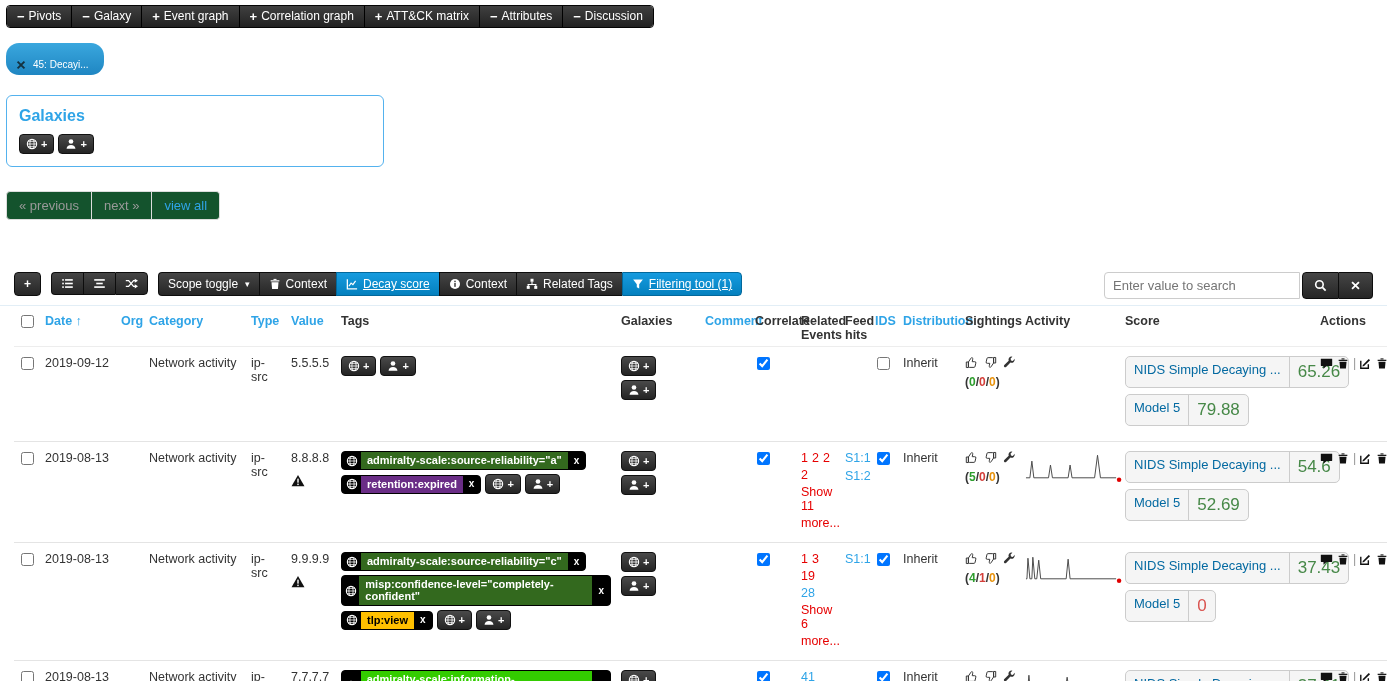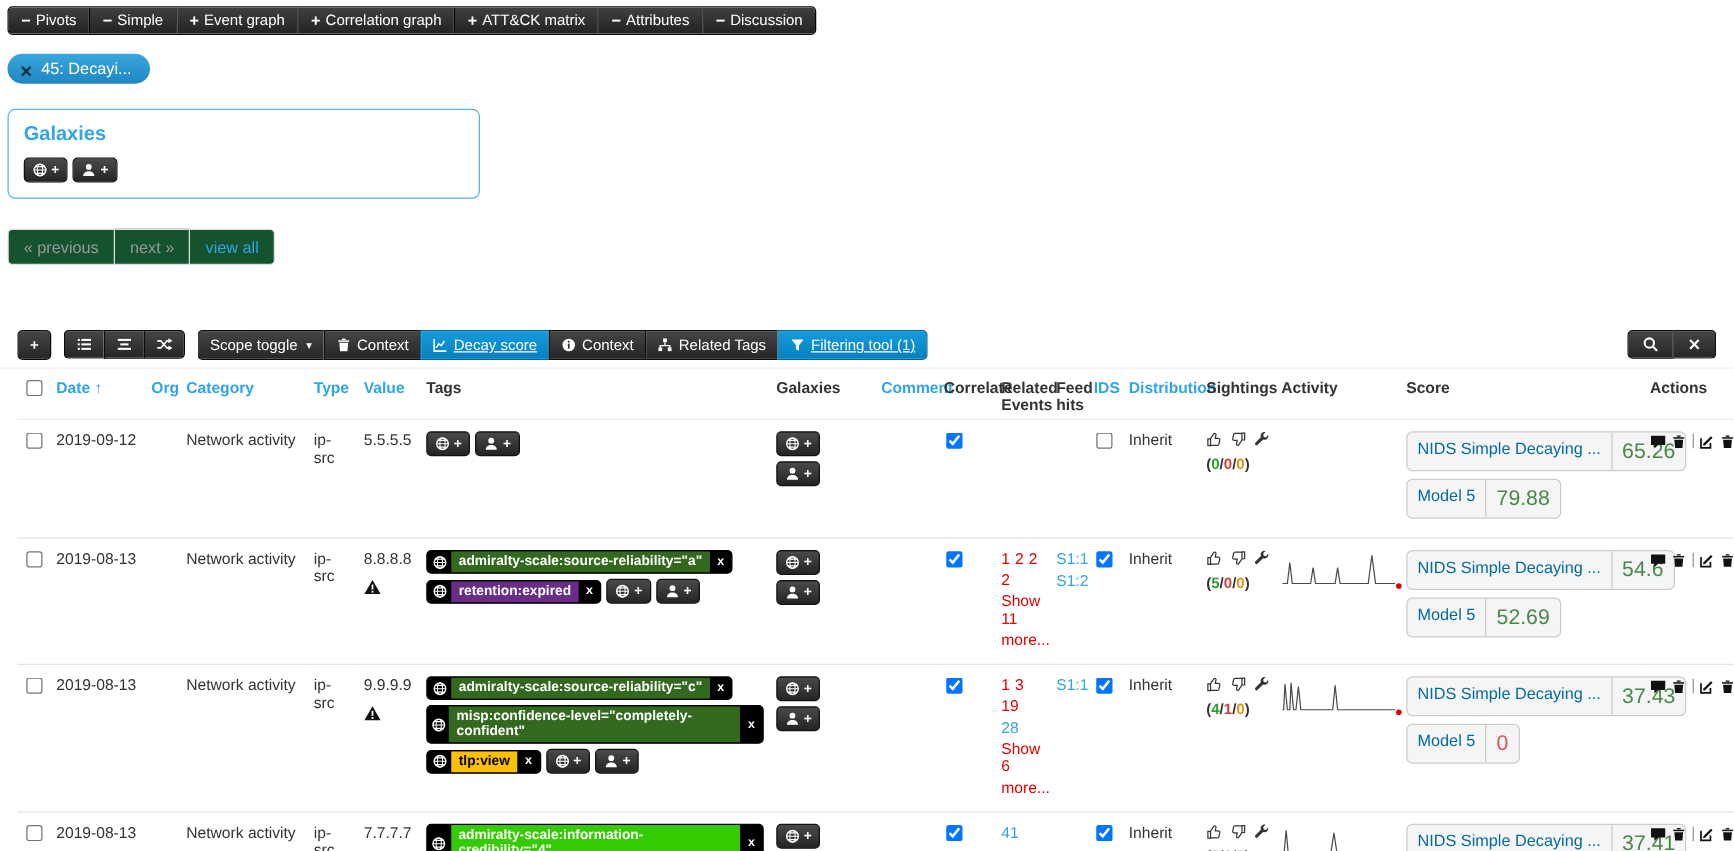--- a/index.html
+++ b/index.html
@@ -6,21 +6,21 @@
   body{width:1387px;height:681px;overflow:hidden;font-family:"Liberation Sans",sans-serif;color:#333;font-size:13px;position:relative;}
 
   
   .navbar{display:inline-flex;margin:5px 0 0 6px;border-radius:4px;overflow:hidden;border:1px solid #050505;}
   .navtab{display:flex;align-items:center;gap:4px;padding:3px 10px 4px;background:linear-gradient(#404040,#222);color:#fff;font-size:12px;border-right:1px solid #000;cursor:pointer;white-space:nowrap;}
   .navtab:last-child{border-right:none;}
   .navtab .pfx{font-weight:bold;font-size:13px;line-height:1;}
 
   
   .pillrow{margin:15px 0 0 6px;}
-  .pill{display:inline-flex;align-items:flex-end;gap:7px;background:linear-gradient(#3aa7de,#1f86c2);color:#fff;border-radius:13px;padding:4px 15px 5px 10px;font-size:13px;cursor:pointer;}
+  .pill{display:inline-flex;align-items:center;gap:7px;background:linear-gradient(#3aa7de,#1f86c2);color:#fff;border-radius:13px;padding:16px 15px 5px 10px;font-size:10px;cursor:pointer;}
   .pill .icon{color:#14313f;}
 
   
   .gpanel{margin:20px 0 0 6px;width:352px;border:1px solid #54b2ee;border-radius:6px;padding:8px 12px 12px;}
   .gpanel h4{margin:3px 0 9px;color:#2fa4e7;font-size:16px;font-weight:bold;}
   .gbtns{display:flex;gap:4px;}
 
   
   .pager{margin:24px 0 0 6px;display:inline-flex;}
   .pg{border:1px solid #ddd;padding:6px 12px;font-size:13px;background:#14532d;cursor:pointer;}
@@ -102,21 +102,21 @@
 
 
 
 <div class="navbar">
     <div class="navtab">
       <span class="pfx">−</span>
       <span>Pivots</span>
     </div>
     <div class="navtab">
       <span class="pfx">−</span>
-      <span>Simple</span>
+      <span>Galaxy</span>
     </div>
     <div class="navtab">
       <span class="pfx">+</span>
       <span>Event graph</span>
     </div>
     <div class="navtab">
       <span class="pfx">+</span>
       <span>Correlation graph</span>
     </div>
     <div class="navtab">
@@ -263,20 +263,21 @@
     <span class="tbtn active">
         <span class="icon">
           <svg viewBox="0 0 16 16" width="12" height="12">
             <path d="M1.5 2h13L9.6 8.3V14l-3.2-1.6V8.3z" fill="currentColor"></path>
           </svg>
         </span>
         <span>Filtering tool (1)</span>
       </span>
   </div>
   <div class="searchwrap">
+    <input class="search" type="text" placeholder="Enter value to search" style="">
     <span class="tbtn sb1">
         <span class="icon">
           <svg viewBox="0 0 16 16" width="13" height="13">
             <circle cx="6.7" cy="6.7" r="4.6" fill="none" stroke="currentColor" stroke-width="2"></circle>
             <line x1="10.4" y1="10.4" x2="14.3" y2="14.3" stroke="currentColor" stroke-width="2.2"></line>
           </svg>
         </span>
       </span>
     <span class="tbtn sb2">
         <span class="icon">

